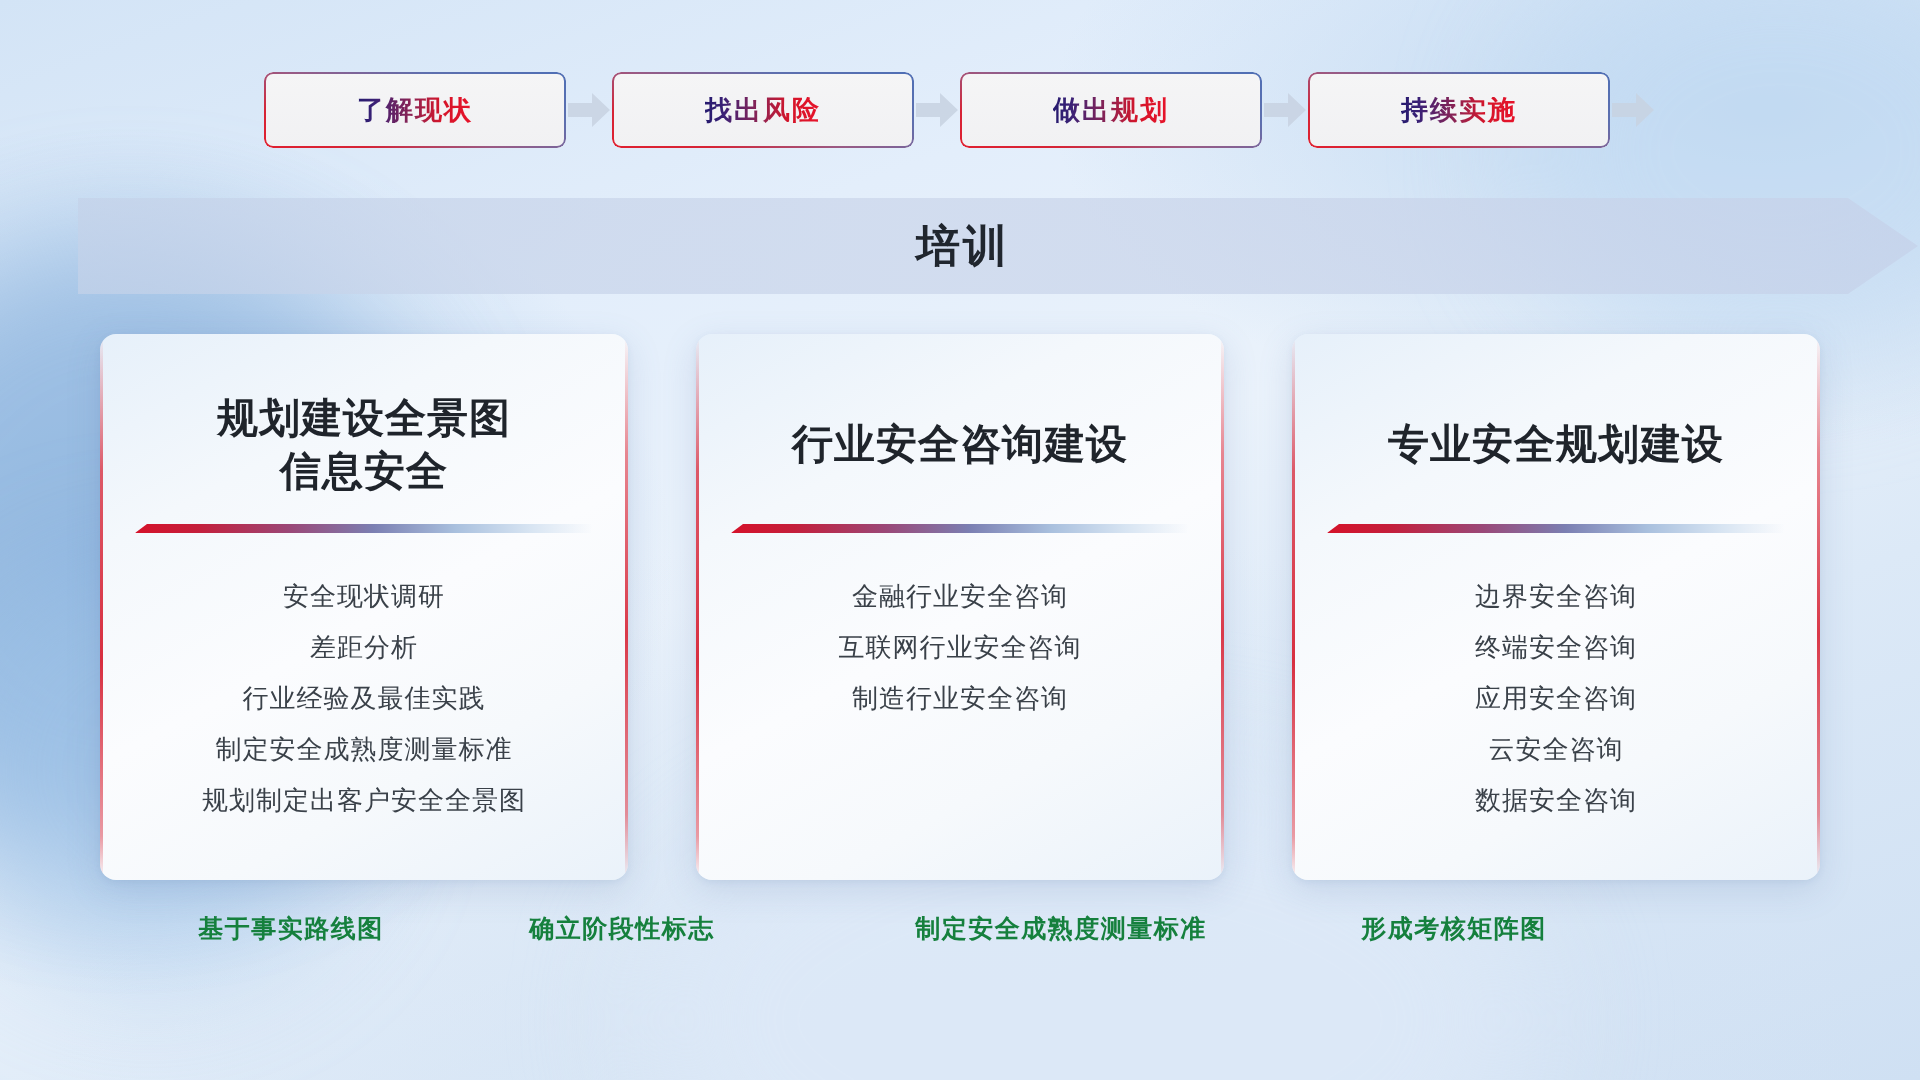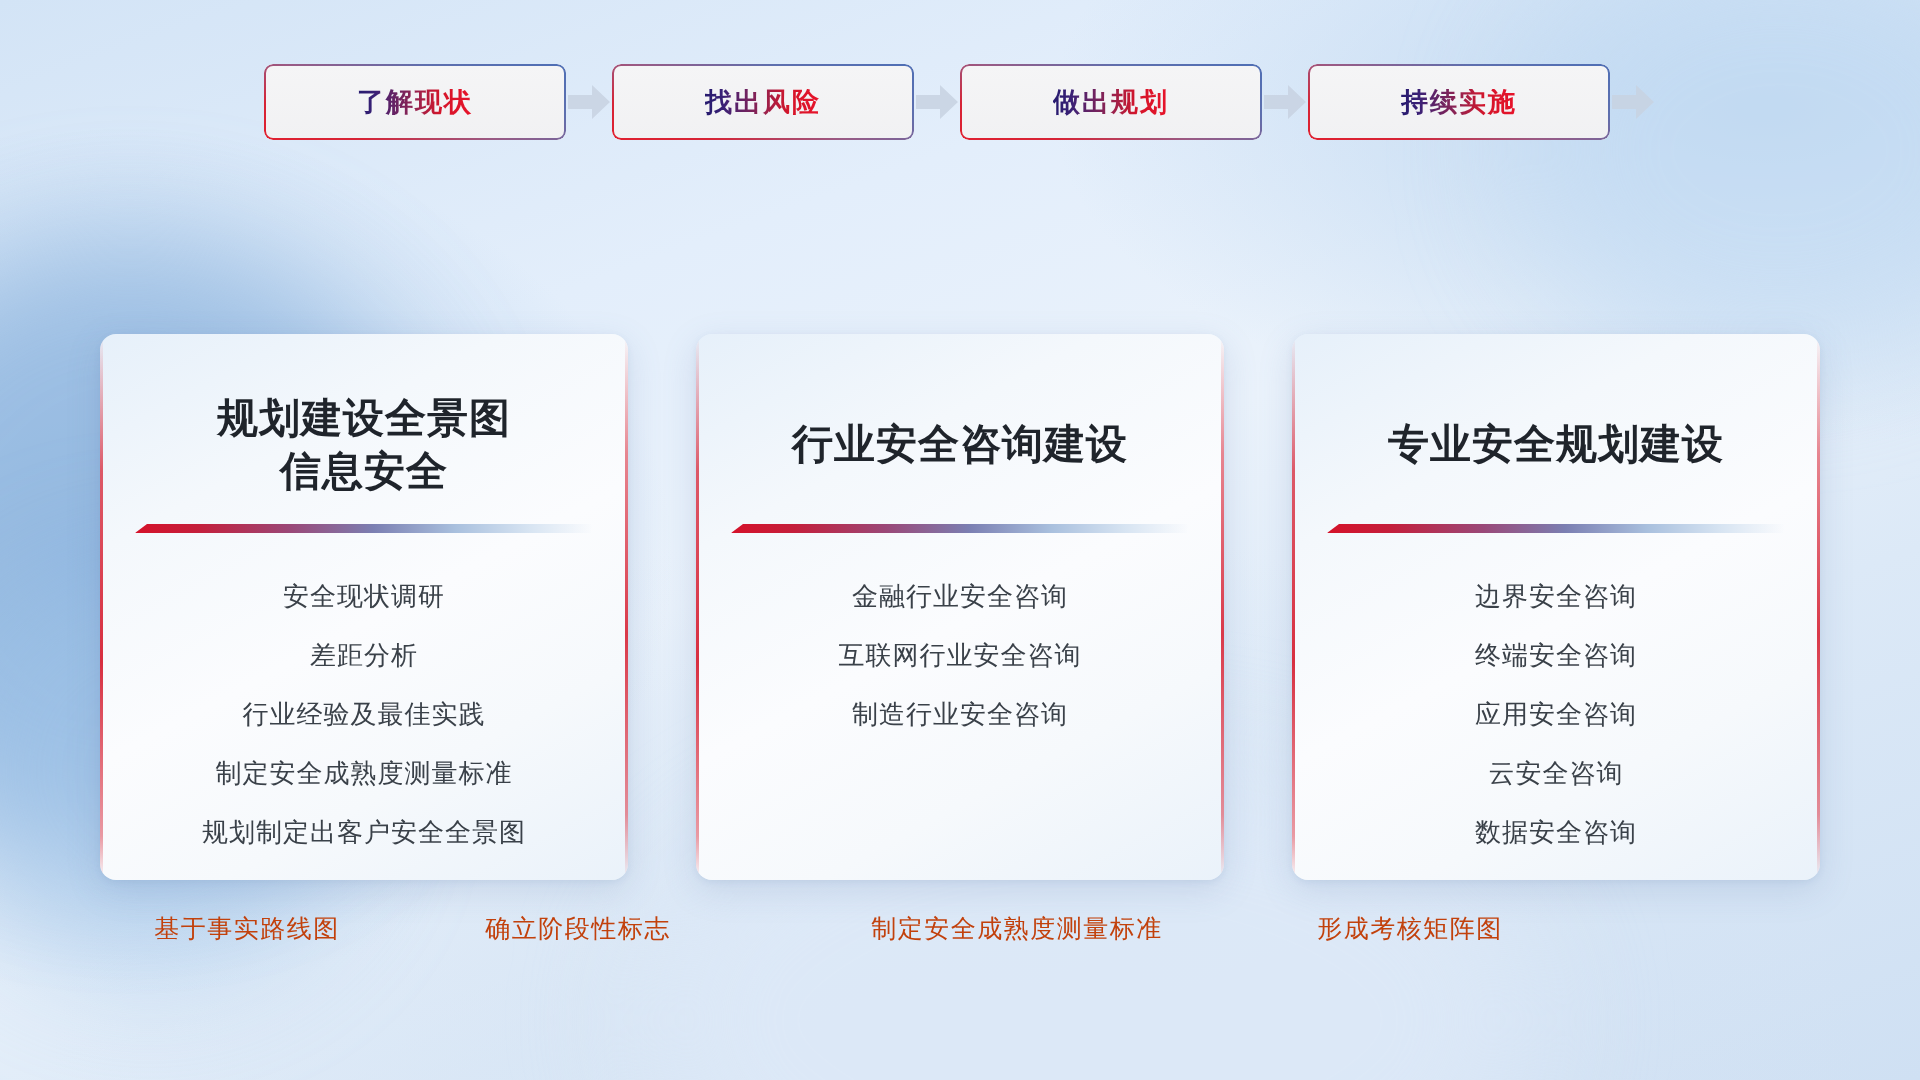--- a/index.html
+++ b/index.html
@@ -17,21 +17,21 @@
 
   
   .blob{ position:absolute; border-radius:50%; filter:blur(60px); pointer-events:none; }
   .b1{ left:-180px; top:240px; width:620px; height:620px; background:rgba(126,170,216,0.55); }
   .b2{ left:-60px; top:560px; width:420px; height:420px; background:rgba(158,196,232,0.45); }
   .b3{ right:-120px; top:-60px; width:520px; height:420px; background:rgba(196,220,244,0.6); }
   .b4{ left:640px; bottom:-200px; width:900px; height:520px; background:rgba(222,234,248,0.7); }
 
   
   .steps{
-    position:absolute; left:0; right:0; top:64px; height:76px;
+    position:absolute; left:0; right:0; top:72px; height:76px;
     display:flex; align-items:center; justify-content:center; gap:0;
   }
   .step-btn{
     width:302px; height:76px; border-radius:9px;
     background:linear-gradient(#f5f5f6,#f1f1f3);
     display:flex; align-items:center; justify-content:center;
     position:relative; flex:none;
   }
   .step-btn::before{
     content:""; position:absolute; inset:0; border-radius:9px; padding:2px;
@@ -92,32 +92,33 @@
     font-size:41px; font-weight:700; color:#1f242b; line-height:1.30;
     text-align:center; letter-spacing:1px;
     min-height:110px; display:flex; flex-direction:column; justify-content:center;
   }
   .divider{
     margin-top:24px; width:458px; height:9px;
     background:linear-gradient(90deg,#d5122a 0%,#c41f3c 14%,#9a4878 34%,#7b7fb2 52%,#a9c0de 70%,#d7e4f2 86%,rgba(238,245,251,0) 100%);
     clip-path:polygon(12px 0, 100% 0, calc(100% - 2px) 100%, 0 100%);
     border-radius:1px;
   }
-  .card-list{ margin-top:38px; display:flex; flex-direction:column; align-items:center; gap:8px; }
+  .card-list{ margin-top:38px; display:flex; flex-direction:column; align-items:center; gap:0; }
   .card-list li{
     list-style:none; font-size:26px; color:#3a4149; line-height:51px;
     letter-spacing:1px; white-space:nowrap;
   }
 
   
   .captions{ position:absolute; left:0; right:0; top:912px; height:48px; }
   .caption{
-    position:absolute; top:0; font-size:25px; font-weight:400;
-    color:#c2410c; letter-spacing:1.5px; white-space:nowrap;
+    position:absolute; top:0; font-size:25px; font-weight:700;
+    color:#15803d; letter-spacing:1.5px; white-space:nowrap;
     transform:translateX(-50%);
+    margin-left:44px;
   }
 </style>
 </head>
 <body>
 
 <div class="stage">
 
   <div class="blob b1"></div>
   <div class="blob b2"></div>
   <div class="blob b3"></div>
@@ -157,20 +158,24 @@
     </div>
     <div class="step-arrow">
       <svg width="42" height="34" viewBox="0 0 42 34">
           <path d="M0 10 H24 V0 L42 17 L24 34 V24 H0 Z" fill="#c8d3e2"></path>
         </svg>
     </div>
 
 
   </div>
 
+  <div class="banner">
+    <div class="banner-shape"></div>
+    <div class="banner-title">培训</div>
+  </div>
 
   <div class="cards">
 
     <div class="card">
       <div class="card-accent-left"></div>
       <div class="card-title">
         <span>规划建设全景图</span>
         <span>信息安全</span>
       </div>
       <div class="divider"></div>

